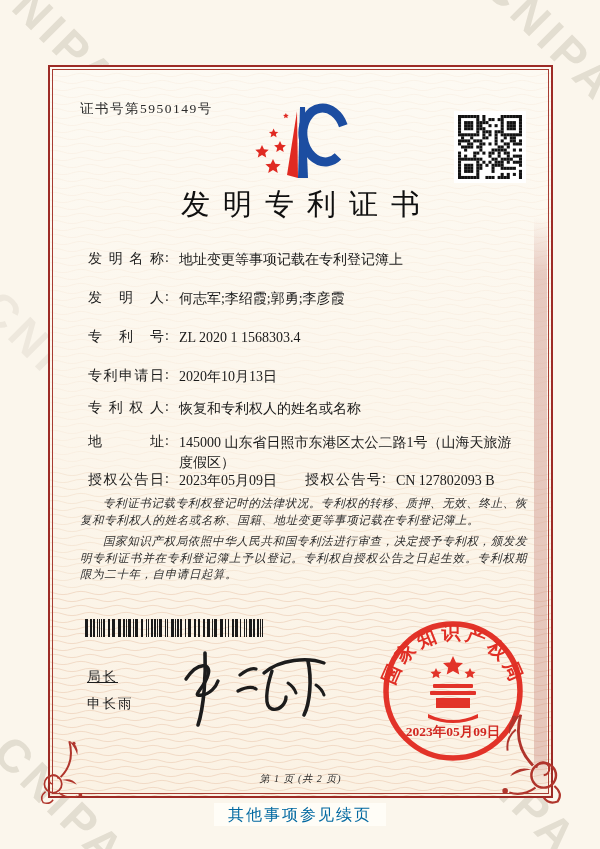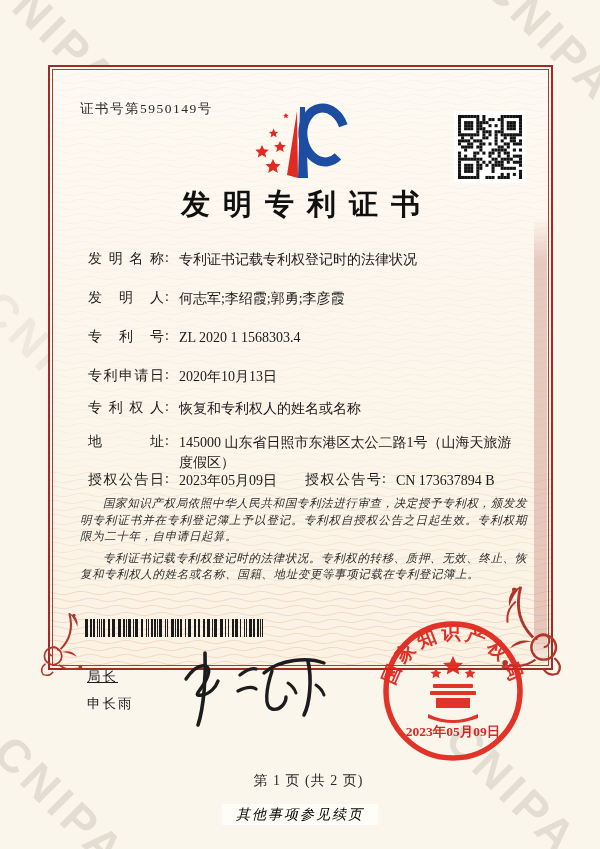--- a/index.html
+++ b/index.html
@@ -15,42 +15,42 @@
     position:absolute;
     font-family:"Liberation Sans","DejaVu Sans",sans-serif;
     font-weight:700; font-size:46px; letter-spacing:5px;
     color:rgba(173,164,147,0.30);
     transform:rotate(45deg); white-space:nowrap;
     pointer-events:none; z-index:1;
   }
   .wm.faint { color:rgba(190,180,163,0.20); }
   
   .frame {
-    position:absolute; left:48px; top:65px; width:505px; height:605px;
+    position:absolute; left:48px; top:65px; width:505px; height:733px;
     border:2px solid #9d2b26;
     background:linear-gradient(#fdfaf3, #fbf2e4);
     z-index:2;
   }
   .frame-inner-line {
     position:absolute; inset:2px; border:1px solid #a73c32;
     pointer-events:none; z-index:3;
   }
   #waves { position:absolute; inset:0; width:100%; height:100%; z-index:0; pointer-events:none; }
   .right-band {
     position:absolute; top:150px; bottom:6px; right:4px; width:13px; z-index:0;
     background:linear-gradient(to bottom, rgba(201,138,128,0) 0%, rgba(201,138,128,0.42) 10%, rgba(201,138,128,0.42) 94%, rgba(201,138,128,0));
     pointer-events:none;
   }
   
   .cert-number { position:absolute; left:30px; top:33px; font-size:13.5px; letter-spacing:1.5px; color:#2b2b2b; z-index:4; }
   .logo { position:absolute; left:190px; top:36px; z-index:4; }
   .qr-box { position:absolute; left:404px; top:44px; width:72px; height:72px; background:#ffffff; padding:4px; z-index:4; }
   .title {
     position:absolute; left:0; top:118px; width:100%; text-align:center;
-    font-size:29px; font-weight:700; letter-spacing:13px; text-indent:13px;
+    font-size:29px; font-weight:400; letter-spacing:13px; text-indent:13px;
     color:#101010; z-index:4;
   }
   
   .frow { position:absolute; left:38px; font-size:14px; z-index:4; white-space:nowrap; }
   .jlabel { display:inline-flex; justify-content:space-between; width:76px; color:#1d1d1d; vertical-align:top; }
   .colon { margin:0 10px 0 1px; vertical-align:top; }
   .fval { color:#1a1a1a; white-space:normal; display:inline-block; max-width:345px; vertical-align:top; line-height:1.45; }
   .frow.pair2 .second { position:absolute; left:217px; top:0; white-space:nowrap; }
   
   .legal { position:absolute; left:30px; top:428px; width:447px; z-index:4; }
@@ -58,23 +58,23 @@
     font-size:11.5px; line-height:16.5px; text-indent:2em; text-align:justify;
     font-style:italic; color:#2e2e2e; margin-bottom:5px; letter-spacing:0.6px;
   }
   
   .barcode { position:absolute; left:35px; top:552px; z-index:4; }
   .sig-label { position:absolute; left:37px; font-size:13.5px; letter-spacing:2px; color:#1d1d1d; z-index:4; }
   .sig-label.l1 { top:601px;text-decoration:underline; }
   .sig-label.l2 { top:628px;text-align:right; }
   .signature { position:absolute; left:118px; top:578px; z-index:5; }
   .seal { position:absolute; left:330px; top:551px; z-index:6; opacity:0.93; }
-  .page-number { position:absolute; left:8px; top:705px; width:100%; text-align:center; font-size:14px; color:#2a2a2a; z-index:4; letter-spacing:1px; }
+  .page-number { position:absolute; left:0; top:705px; width:100%; text-align:center; font-size:10px; color:#2a2a2a; z-index:4; letter-spacing:1px;font-style:italic; }
   .continuation { position:absolute; left:0; top:805px; width:100%; text-align:center; z-index:2; }
-  .continuation span { background:#fffdf7; padding:3px 14px; font-size:14px; font-style:italic; letter-spacing:2px; color:#000000; }
+  .continuation span { background:#fffdf7; padding:3px 14px; font-size:16px; letter-spacing:2px; color:#0369a1; }
   
   .flourish { position:absolute; z-index:7; pointer-events:none; }
   .flourish.br { right:-14px; bottom:-16px; transform:scaleX(-1); }
   .flourish.bl { left:-12px; bottom:-14px; }
 </style>
 </head>
 <body>
 
 <div class="wm" style="left:-30px; top:2px;">CNIPA</div>
 <div class="wm" style="left:468px; top:8px;">CNIPA</div>
@@ -452,21 +452,21 @@
   </div>
 
   <div class="title">发明专利证书</div>
 
   <div class="frow" style="top:183px">
     <span class="jlabel">
         <span>发</span>
         <span>明</span>
         <span>名</span>
         <span>称</span>
-      </span><span class="colon">:</span><span class="fval">专利证书记载专利权登记时的法律状况</span>
+      </span><span class="colon">:</span><span class="fval">地址变更等事项记载在专利登记簿上</span>
   </div>
   <div class="frow" style="top:222px">
     <span class="jlabel">
         <span>发</span>
         <span>明</span>
         <span>人</span>
       </span><span class="colon">:</span><span class="fval">何志军;李绍霞;郭勇;李彦霞</span>
   </div>
   <div class="frow" style="top:261px">
     <span class="jlabel">
@@ -508,27 +508,27 @@
           <span>日</span>
         </span><span class="colon">:</span><span class="fval">2023年05月09日</span>
     </span>
     <span class="second">
       <span class="jlabel">
           <span>授</span>
           <span>权</span>
           <span>公</span>
           <span>告</span>
           <span>号</span>
-        </span><span class="colon">:</span><span class="fval">CN 173637894 B</span>
+        </span><span class="colon">:</span><span class="fval">CN 127802093 B</span>
     </span>
   </div>
 
   <div class="legal">
+    <p>专利证书记载专利权登记时的法律状况。专利权的转移、质押、无效、终止、恢复和专利权人的姓名或名称、国籍、地址变更等事项记载在专利登记簿上。</p>
     <p>国家知识产权局依照中华人民共和国专利法进行审查，决定授予专利权，颁发发明专利证书并在专利登记簿上予以登记。专利权自授权公告之日起生效。专利权期限为二十年，自申请日起算。</p>
-    <p>专利证书记载专利权登记时的法律状况。专利权的转移、质押、无效、终止、恢复和专利权人的姓名或名称、国籍、地址变更等事项记载在专利登记簿上。</p>
   </div>
 
   <div class="barcode">
     <svg id="bc-svg" width="182" height="18" viewBox="0 0 182 18">
         <rect x="0" y="0" width="3" height="18" fill="#1a1a1a"></rect>
         <rect x="5" y="0" width="2" height="18" fill="#1a1a1a"></rect>
         <rect x="8" y="0" width="2" height="18" fill="#1a1a1a"></rect>
         <rect x="12" y="0" width="1" height="18" fill="#1a1a1a"></rect>
         <rect x="14" y="0" width="1" height="18" fill="#1a1a1a"></rect>
         <rect x="16" y="0" width="1" height="18" fill="#1a1a1a"></rect>

